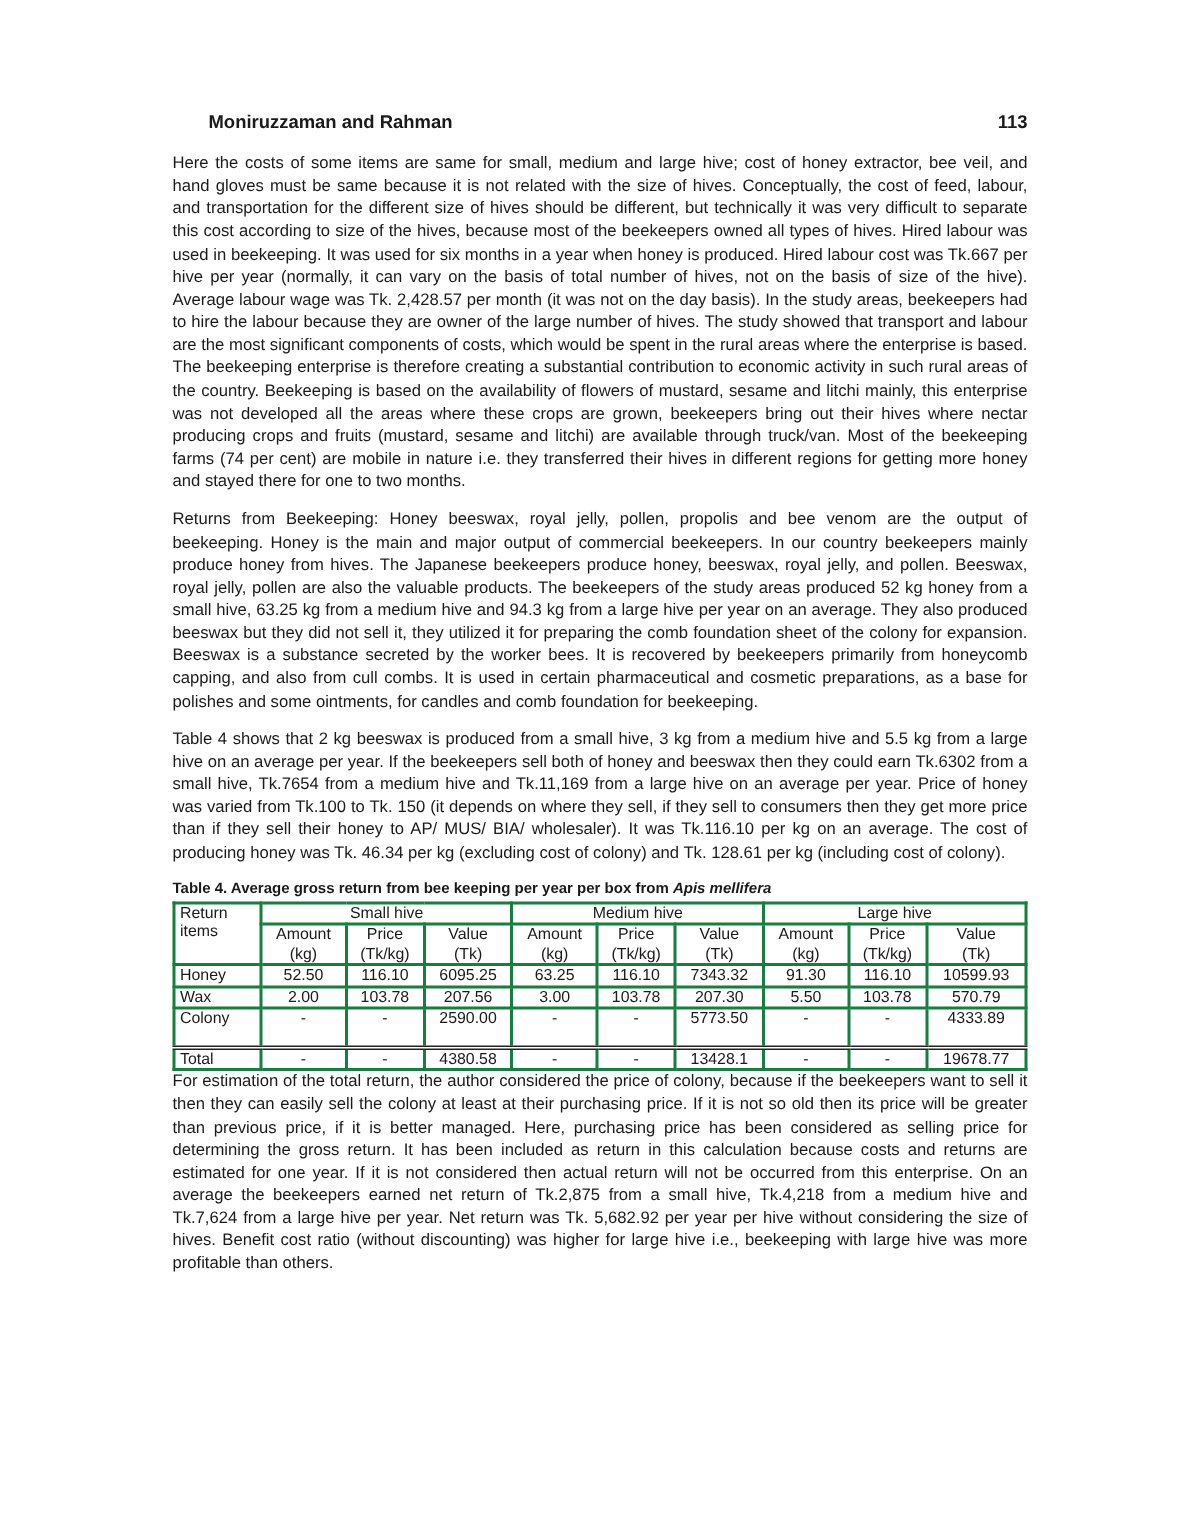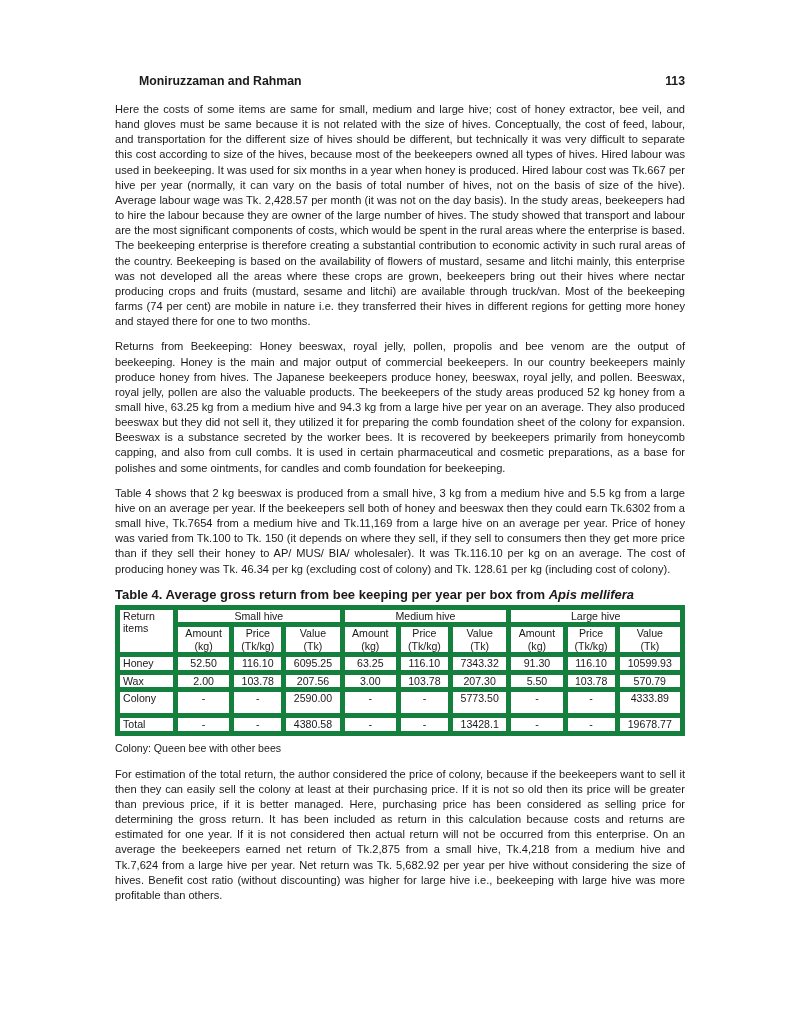--- a/index.html
+++ b/index.html
@@ -10,27 +10,27 @@
     .page { position: absolute; left: 115px; top: 74px; width: 570px; }
     .running-head {
       display: flex; justify-content: space-between; align-items: baseline;
       font-weight: bold; font-size: 12.3px; margin-bottom: 14px; padding-left: 24px;
     }
     p.body {
       margin: 0 0 10px 0; font-size: 11.1px; line-height: 15.15px;
       text-align: justify;
     }
     p.body b { font-weight: normal; }
-    .table-caption { font-weight: bold; font-size: 13px; margin: 6px 0 3px 0; }
+    .table-caption { font-weight: bold; font-size: 10px; margin: 6px 0 3px 0; }
     .table-caption i { font-style: italic; }
     table.data {
       border-collapse: collapse; width: 100%; font-size: 10.6px; line-height: 12.5px;
     }
     table.data td {
-      border: 5px solid #15803d; padding: 0 3px; text-align: center; vertical-align: top;
+      border: 2px solid #15803d; padding: 0 3px; text-align: center; vertical-align: top;
     }
     table.data td.left { text-align: left; }
     table.data tr.total-row td { border-top: 3px double #222; }
     .footnote { font-size: 10.6px; margin: 6px 0 13px 0; }
   </style>
 </head>
 <body>
 
 <div class="page">
   <div class="running-head">
@@ -121,16 +121,15 @@
       <td>-</td>
       <td>-</td>
       <td>13428.1</td>
       <td>-</td>
       <td>-</td>
       <td>19678.77</td>
     </tr>
   </tbody>
     </table>
 
-  <div class="footnote">Colony: Queen bee with other bees</div>
 
   <p class="body">For estimation of the total return, the author considered the price of colony, because if the beekeepers want to sell it then they can easily sell the colony at least at their purchasing price. If it is not so old then its price will be greater than previous price, if it is better managed. Here, purchasing price has been considered as selling price for determining the gross return. It has been included as return in this calculation because costs and returns are estimated for one year. If it is not considered then actual return will not be occurred from this enterprise. On an average the beekeepers earned net return of Tk.2,875 from a small hive, Tk.4,218 from a medium hive and Tk.7,624 from a large hive per year. Net return was Tk. 5,682.92 per year per hive without considering the size of hives. Benefit cost ratio (without discounting) was higher for large hive i.e., beekeeping with large hive was more profitable than others.</p>
 </div>
 
 </body></html>

